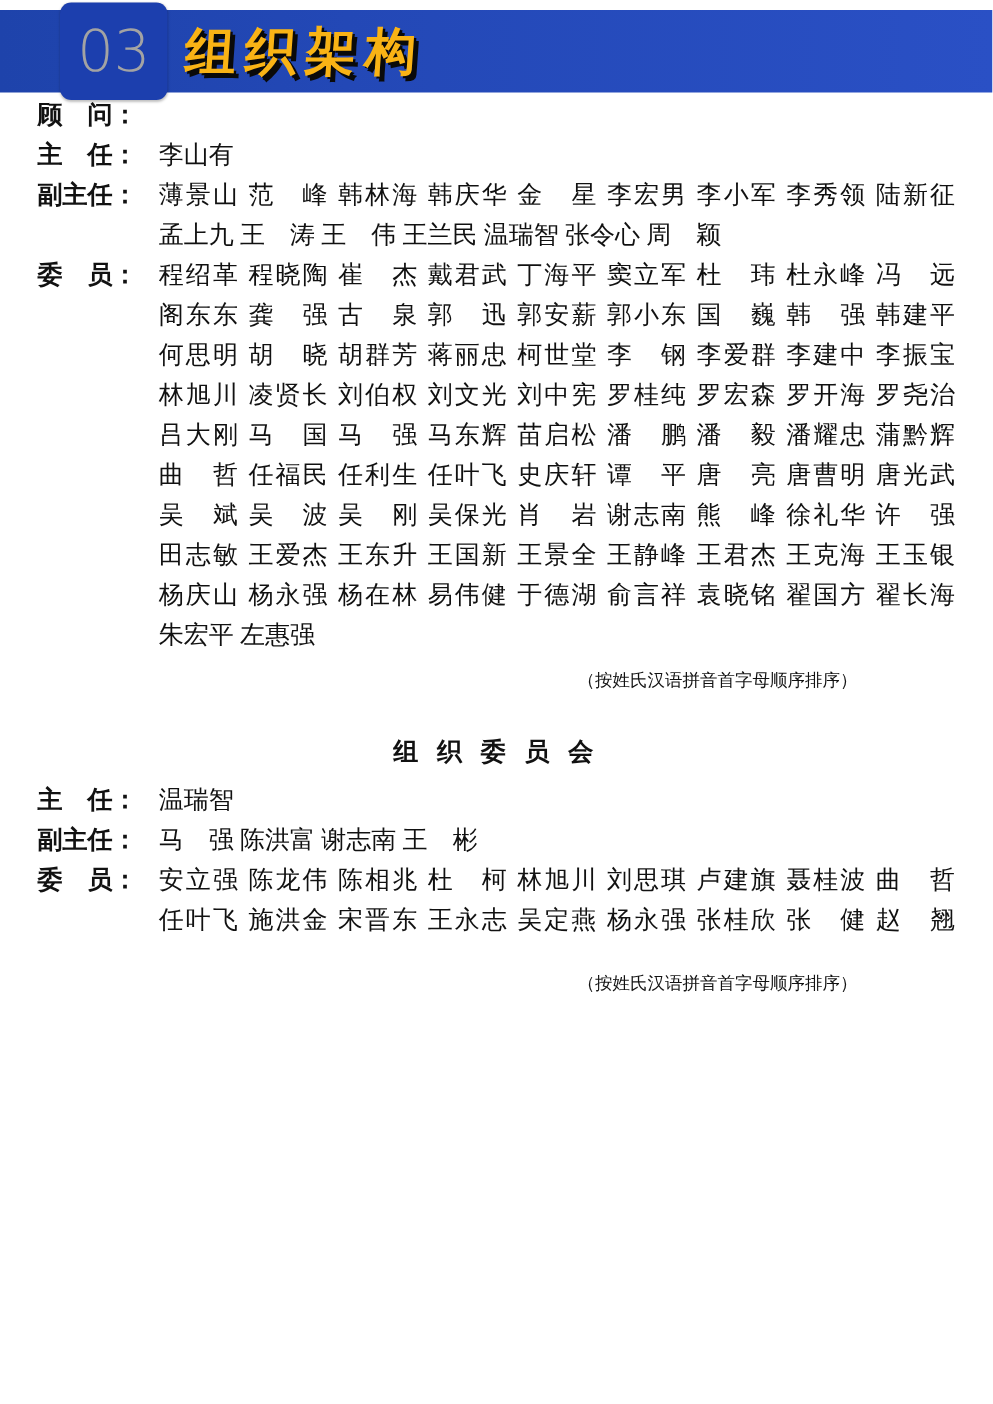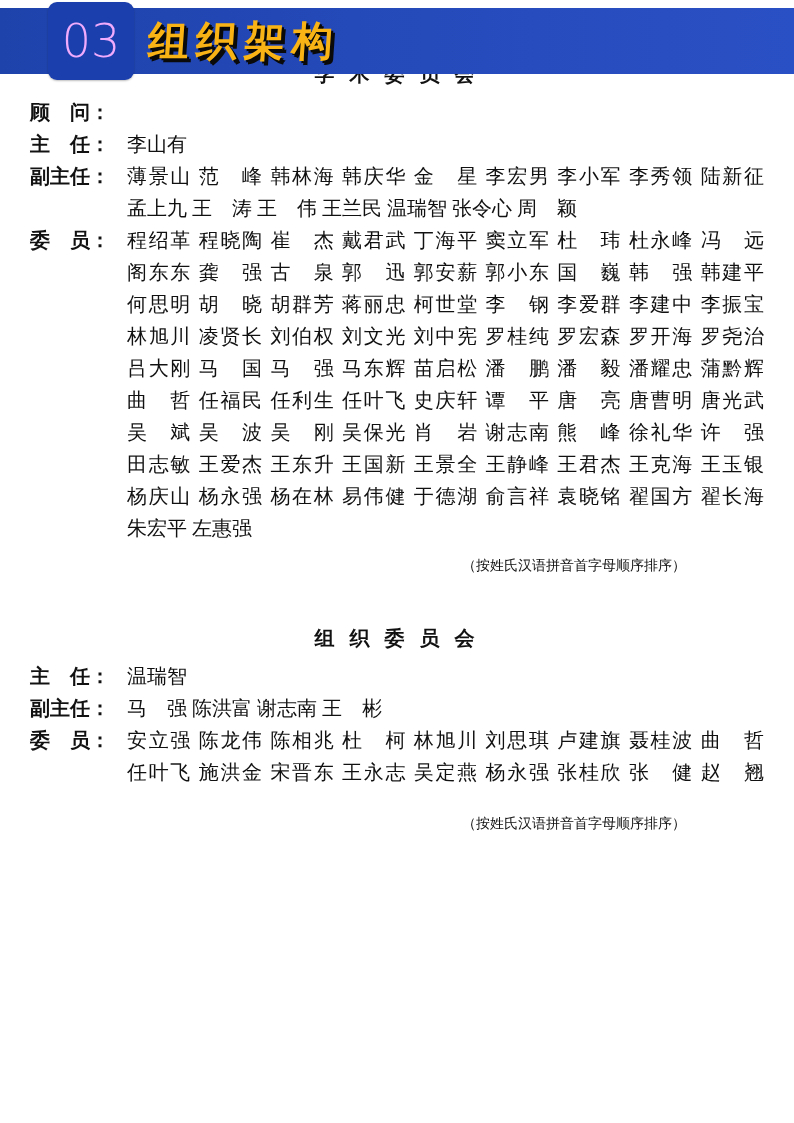--- a/index.html
+++ b/index.html
@@ -15,38 +15,38 @@
     background:linear-gradient(90deg,#1e43ab 0%,#2348b6 35%,#2a50c5 100%);
   }
   .num-box{
     position:absolute;top:2px;left:48px;width:86px;height:78px;
     background:#1c3fae;border-radius:9px;
     display:flex;align-items:center;justify-content:center;
     box-shadow:0 1px 2px rgba(0,0,0,.25);
   }
   .num-box span{
     font-family:"DejaVu Sans","Liberation Sans",sans-serif;
-    font-weight:200;color:#f0abfc;font-size:46px;line-height:1;
+    font-weight:200;color:#a3a3a3;font-size:46px;line-height:1;
   }
   .header-title{
     position:absolute;top:15px;left:148px;height:52px;
     display:flex;align-items:center;
     font-family:"DejaVu Sans","Liberation Sans",sans-serif;
     font-weight:bold;font-size:41px;letter-spacing:7px;
     color:#f9b315;
     text-shadow:4px 4px 0 #0a0a0a,2px 2px 0 #0a0a0a;
     transform:skewX(-4deg);
   }
   
-  .content{padding:58px 30px 0 30px;font-size:20px;line-height:32px;font-family:Liberation Serif, serif;}
+  .content{padding:38px 30px 0 30px;font-size:20px;line-height:32px;font-family:Liberation Serif, serif;}
   h2.committee-title{
     margin:0 0 6px 0;text-align:center;
     font-size:20px;font-weight:bold;line-height:32px;letter-spacing:5px;
   }
-  h2.org-title{margin-top:40px;}
+  h2.org-title{margin-top:24px;}
   .row{display:flex;align-items:flex-start;}
   .label{
     flex:0 0 97px;font-weight:bold;white-space:nowrap;
     line-height:32px;
   }
   .lines{flex:1 1 auto;min-width:0;}
   .line{line-height:32px;white-space:nowrap;}
   .line.j{
     white-space:normal;
     text-align:justify;

